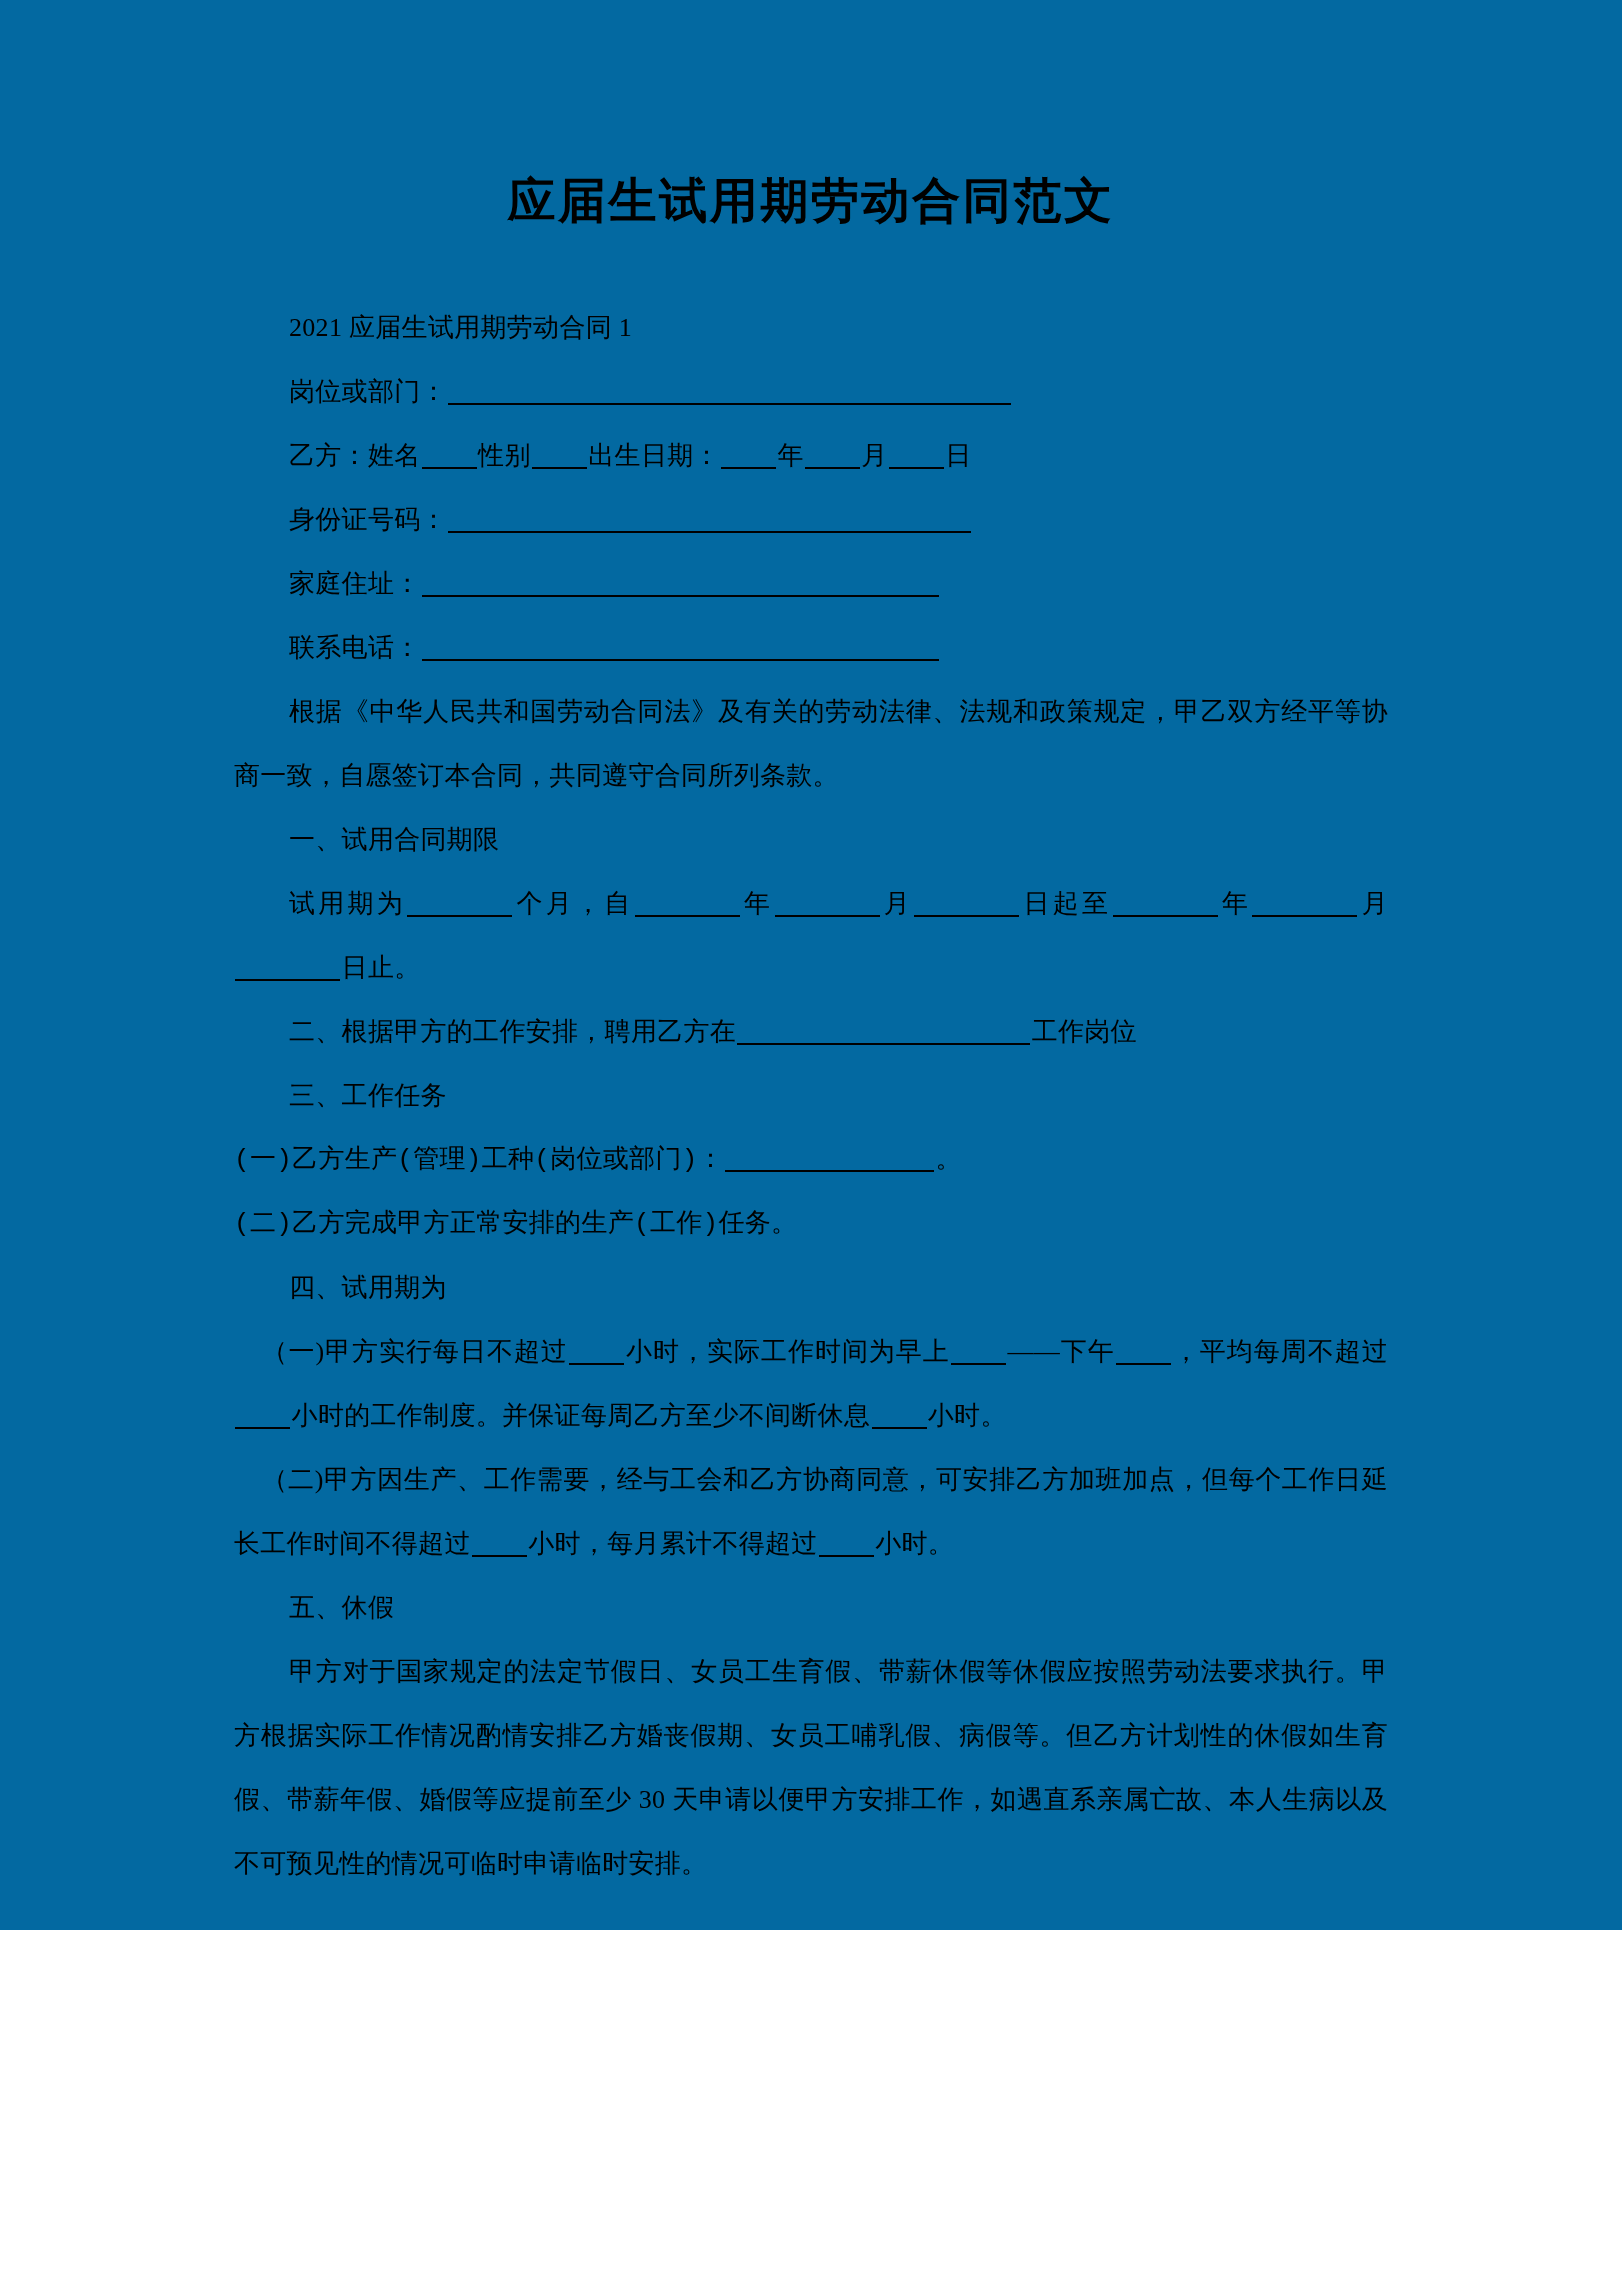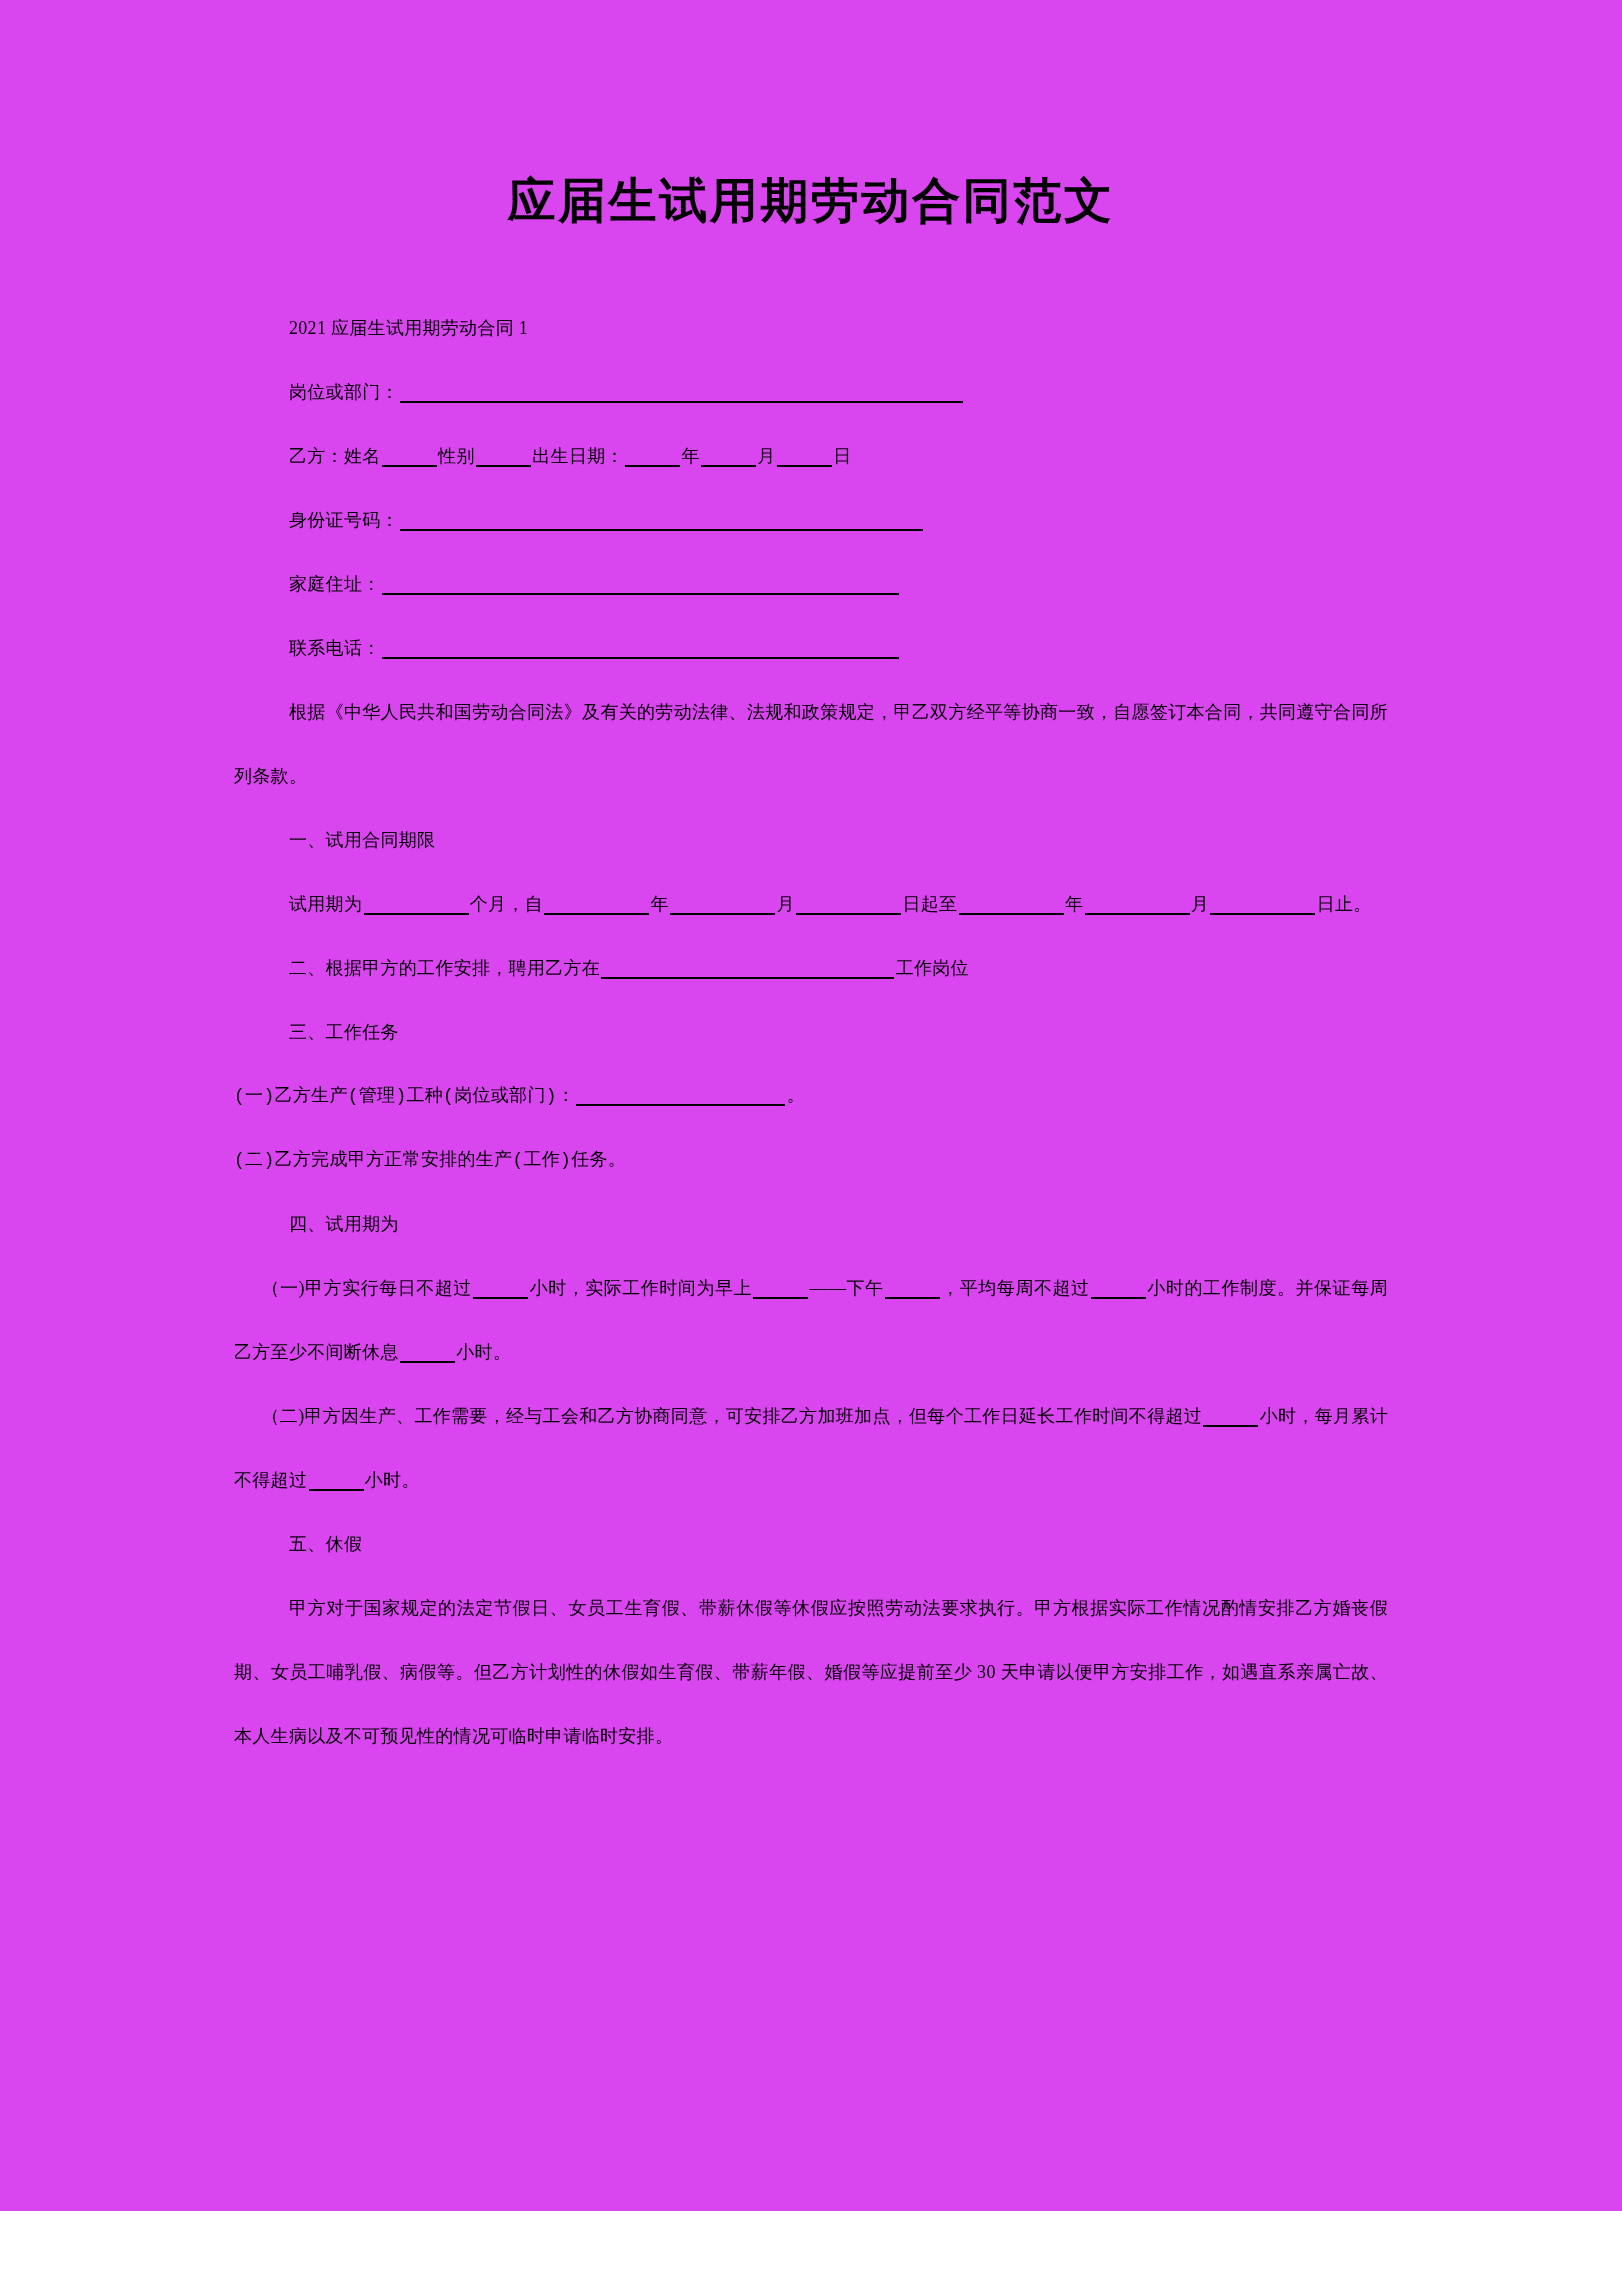--- a/index.html
+++ b/index.html
@@ -8,22 +8,22 @@
     padding: 0;
     background: #ffffff;
   }
   body {
     font-family: "Liberation Serif", "DejaVu Serif", serif;
     color: #000000;
   }
   .page {
     position: relative;
     width: 1623px;
-    height: 2211px;
-    background: #d946ef;
+    height: 1930px;
+    background: #0369a1;
     box-sizing: border-box;
     padding: 0;
     overflow: hidden;
   }
   .content {
     position: absolute;
     left: 234px;
     top: 0;
     width: 1154px;
   }
@@ -35,21 +35,21 @@
     margin-top: 175px;
     margin-bottom: 0;
     line-height: 1.1;
   }
   .body-text {
     margin-top: 68px;
   }
   p.line {
     margin: 0 0 0 0;
     padding: 0;
-    font-size: 18px;
+    font-size: 26px;
     line-height: 64px;
     text-align: justify;
     text-justify: inter-ideograph;
     letter-spacing: 0.3px;
     white-space: normal;
   }
   p.indent1 {
     text-indent: 55px;
   }
   p.indent-half {

